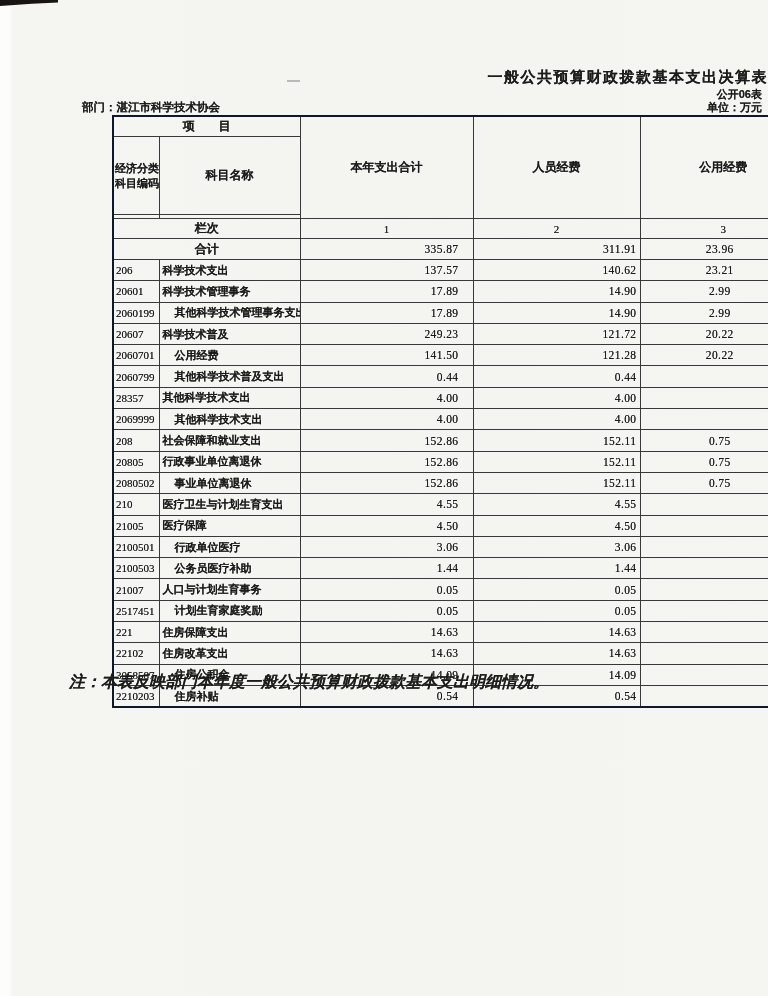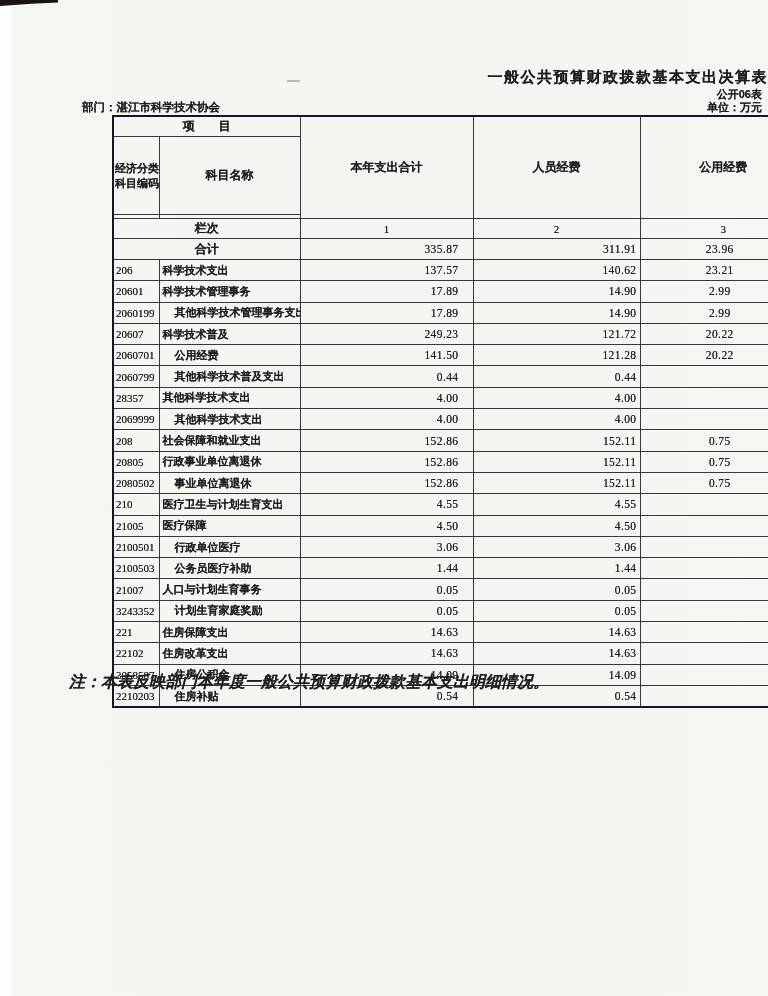--- a/index.html
+++ b/index.html
@@ -222,21 +222,21 @@
         <td class="c-num c-publ"></td>
       </tr>
       <tr>
         <td class="c-code">21007</td>
         <td class="c-name">人口与计划生育事务</td>
         <td class="c-num c-total">0.05</td>
         <td class="c-num c-pers">0.05</td>
         <td class="c-num c-publ"></td>
       </tr>
       <tr>
-        <td class="c-code">3243352</td>
+        <td class="c-code">2517451</td>
         <td class="c-name indent">计划生育家庭奖励</td>
         <td class="c-num c-total">0.05</td>
         <td class="c-num c-pers">0.05</td>
         <td class="c-num c-publ"></td>
       </tr>
       <tr>
         <td class="c-code">221</td>
         <td class="c-name">住房保障支出</td>
         <td class="c-num c-total">14.63</td>
         <td class="c-num c-pers">14.63</td>

